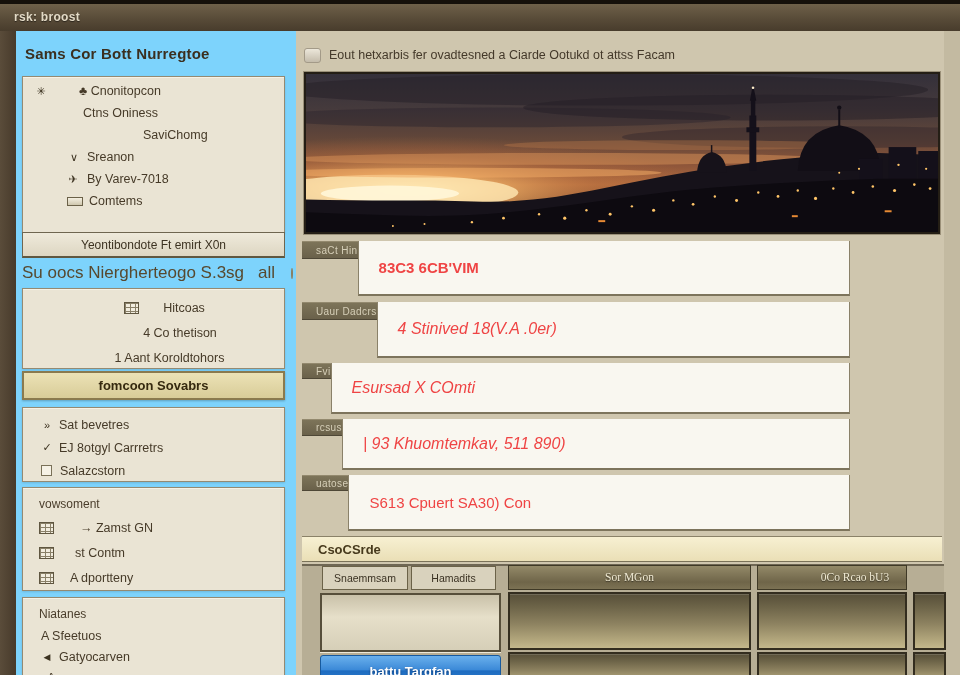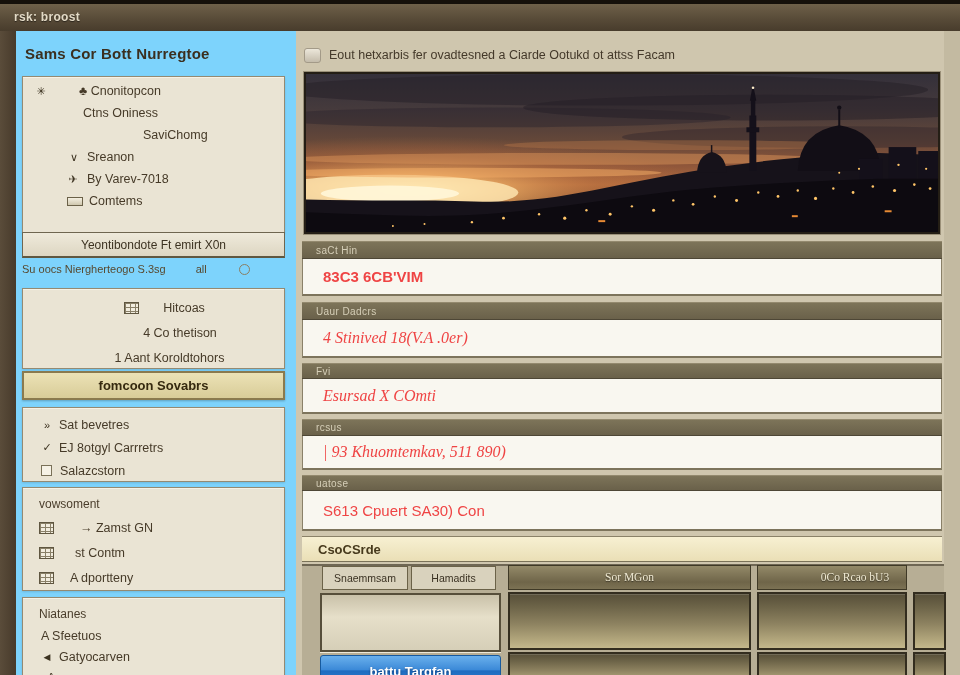--- a/index.html
+++ b/index.html
@@ -33,21 +33,21 @@
     background-size:5px 4px;}
   .checkbox-ic{display:inline-block;width:11px;height:11px;border:1px solid #7a7158;
     background:#f6f2e6;box-sizing:border-box;}
   .btn{position:absolute;left:6px;width:263px;box-sizing:border-box;cursor:pointer;
     font-family:"Liberation Sans",sans-serif;}
   .validate{top:201px;height:26px;font-size:12px;color:#3d3322;
     background:linear-gradient(#efeadb,#ddd6c2);border:1px solid #6f6650;border-bottom:2px solid #5f5740;}
   .action{top:340px;height:29px;font-size:13px;font-weight:bold;color:#35290f;
     background:linear-gradient(#ece2b6,#d8cc98);border:2px solid #8a7a4e;box-shadow:0 1px 2px rgba(0,0,0,.25);}
   .sb-heading{position:absolute;left:6px;top:232px;width:266px;display:flex;align-items:center;
-    font-size:11px;color:#57492f;white-space:nowrap;gap:16px;}
+    font-size:17px;color:#57492f;white-space:nowrap;}
   .sb-heading .suffix{margin-left:14px;}
   .circle{display:inline-block;width:9px;height:9px;border:1.5px solid #8a7f63;border-radius:50%;margin-left:16px;}
   .navbox{top:45px;height:157px;padding-top:3px;}
   .statsbox{top:257px;height:81px;padding-top:6px;}
   .statsbox .row{height:25px;justify-content:center;}
   .optbox{top:376px;height:75px;padding-top:5px;}
   .optbox .row{height:23px;}
   .movebox{top:456px;height:104px;padding-top:4px;}
   .movebox .row{height:25px;}
   .featbox{top:566px;height:120px;padding-top:4px;}
@@ -56,33 +56,33 @@
   
   .mainbg{position:absolute;left:296px;top:31px;width:664px;height:644px;background:#cfc6ae;}
   .rightmargin{position:absolute;left:944px;top:31px;width:16px;height:644px;background:#c3baa1;}
   .main-header{position:absolute;left:304px;top:44px;width:640px;height:22px;display:flex;
     align-items:center;font-size:12.5px;color:#44392a;white-space:nowrap;}
   .hdr-ic{display:inline-block;width:15px;height:13px;border:1px solid #a39a88;border-radius:3px;
     background:linear-gradient(#ece7da,#c4bcab);margin-right:8px;}
   .photo{position:absolute;left:304px;top:72px;width:636px;height:162px;
     border:2px solid #241e15;box-shadow:0 0 0 1px #9a9078;box-sizing:border-box;background:#201a1c;}
   .photo svg{display:block;width:100%;height:100%;}
-  .field{position:absolute;left:302px;width:640px;display:flex;flex-direction:column;}
+  .field{position:absolute;left:302px;width:548px;display:flex;flex-direction:row;}
   .fl{background:linear-gradient(#7d7459,#6a614a);border-top:1px solid #93896e;border-bottom:1px solid #4e4736;
     color:#d6cfb8;font-size:10px;display:flex;align-items:center;padding-left:14px;letter-spacing:.4px;
     box-sizing:border-box;white-space:nowrap;}
   .fv{flex:1;background:#f9f7f0;color:#ef4444;font-size:15px;display:flex;align-items:center;
     padding-left:20px;border:1px solid #8a8169;border-top:none;border-bottom:2px solid #7d745c;
     box-sizing:border-box;white-space:nowrap;}
   .f1{top:241px;height:55px}.f1 .fl{height:18px}
   .f2{top:302px;height:56px}.f2 .fl{height:18px}
   .f3{top:363px;height:51px}.f3 .fl{height:16px}
   .f4{top:419px;height:51px}.f4 .fl{height:17px}
   .f5{top:475px;height:56px}.f5 .fl{height:16px}
-  .f2 .fv,.f3 .fv,.f4 .fv{font-family:Liberation Serif, serif;font-style:italic;font-size:16px;}
+  .f2 .fv,.f3 .fv,.f4 .fv{font-family:Liberation Sans, sans-serif;font-style:italic;font-size:16px;}
   .strip{position:absolute;left:302px;top:536px;width:640px;height:26px;
     background:linear-gradient(#f7f0d2,#eadfb6);border-top:1px solid #8a8168;border-bottom:1px solid #7a7258;
     color:#46391c;font-size:13px;font-weight:bold;line-height:26px;padding-left:16px;box-sizing:border-box;}
   .bottombg{position:absolute;left:302px;top:564px;width:642px;height:111px;background:#b7ae95;
     border-top:2px solid #6f6754;box-sizing:border-box;}
   .tab{position:absolute;height:24px;background:#d9d2bd;border:1px solid #6b6248;
     font-size:10.5px;color:#3a3122;box-sizing:border-box;cursor:pointer;font-family:"Liberation Sans",sans-serif;}
   .tab1{left:322px;top:566px;width:86px;}
   .tab2{left:411px;top:566px;width:85px;}
   .emptybox{position:absolute;left:320px;top:593px;width:181px;height:59px;border:2px solid #564e3a;

